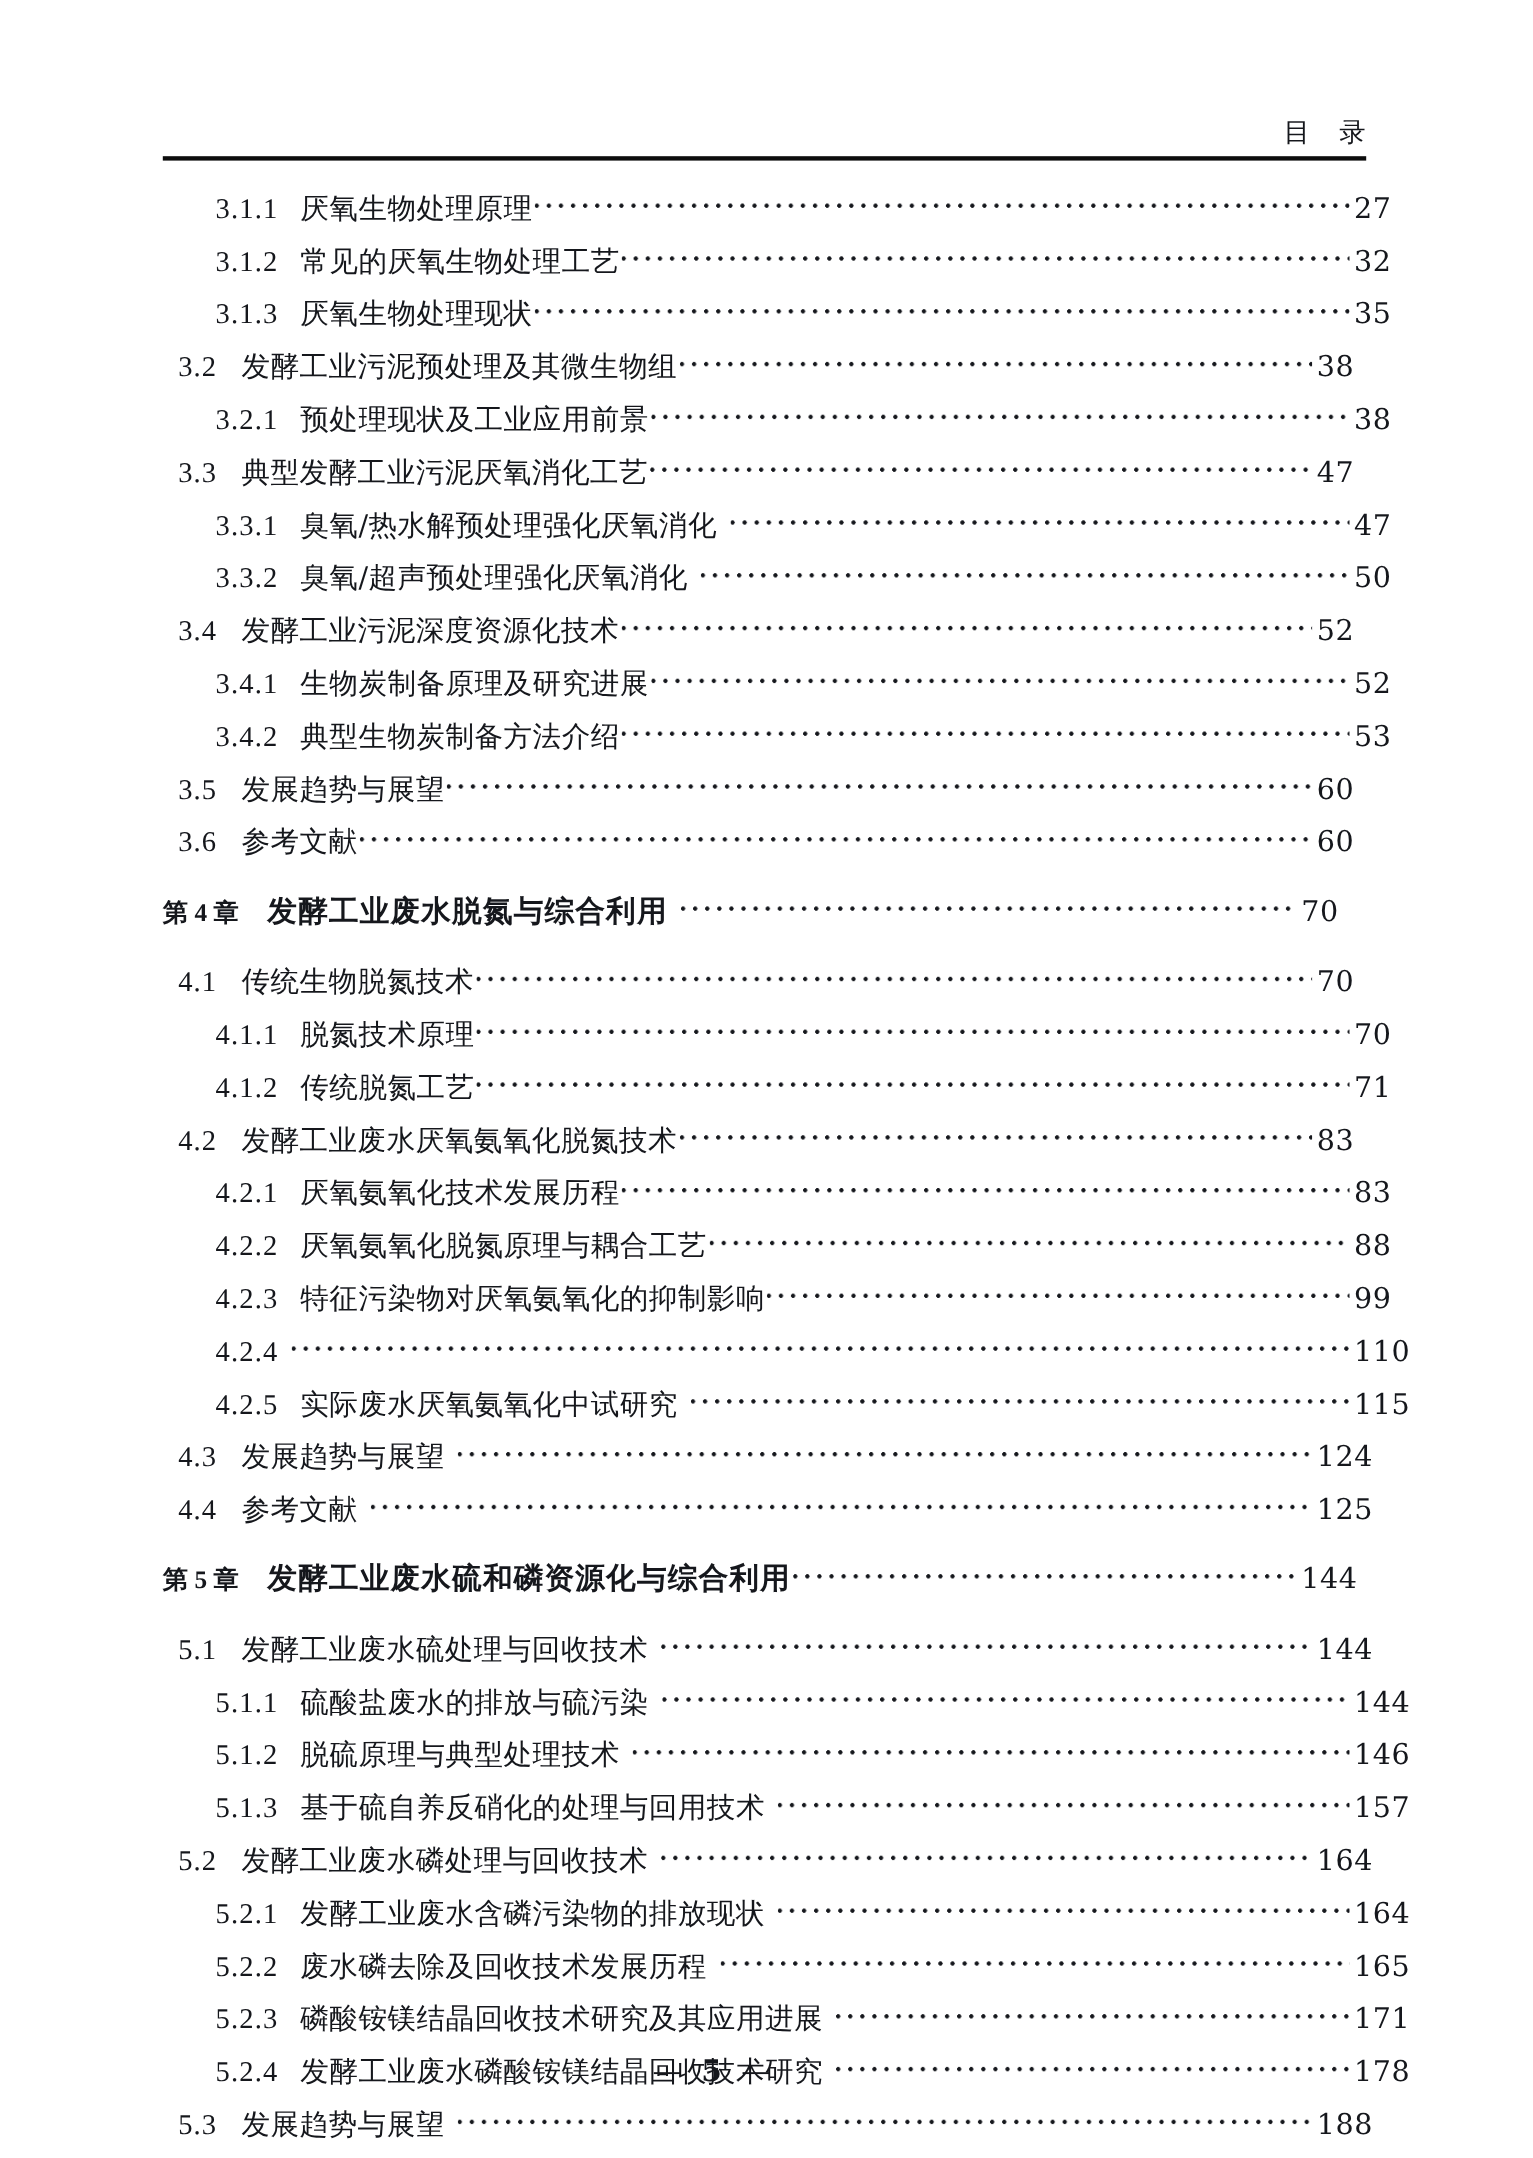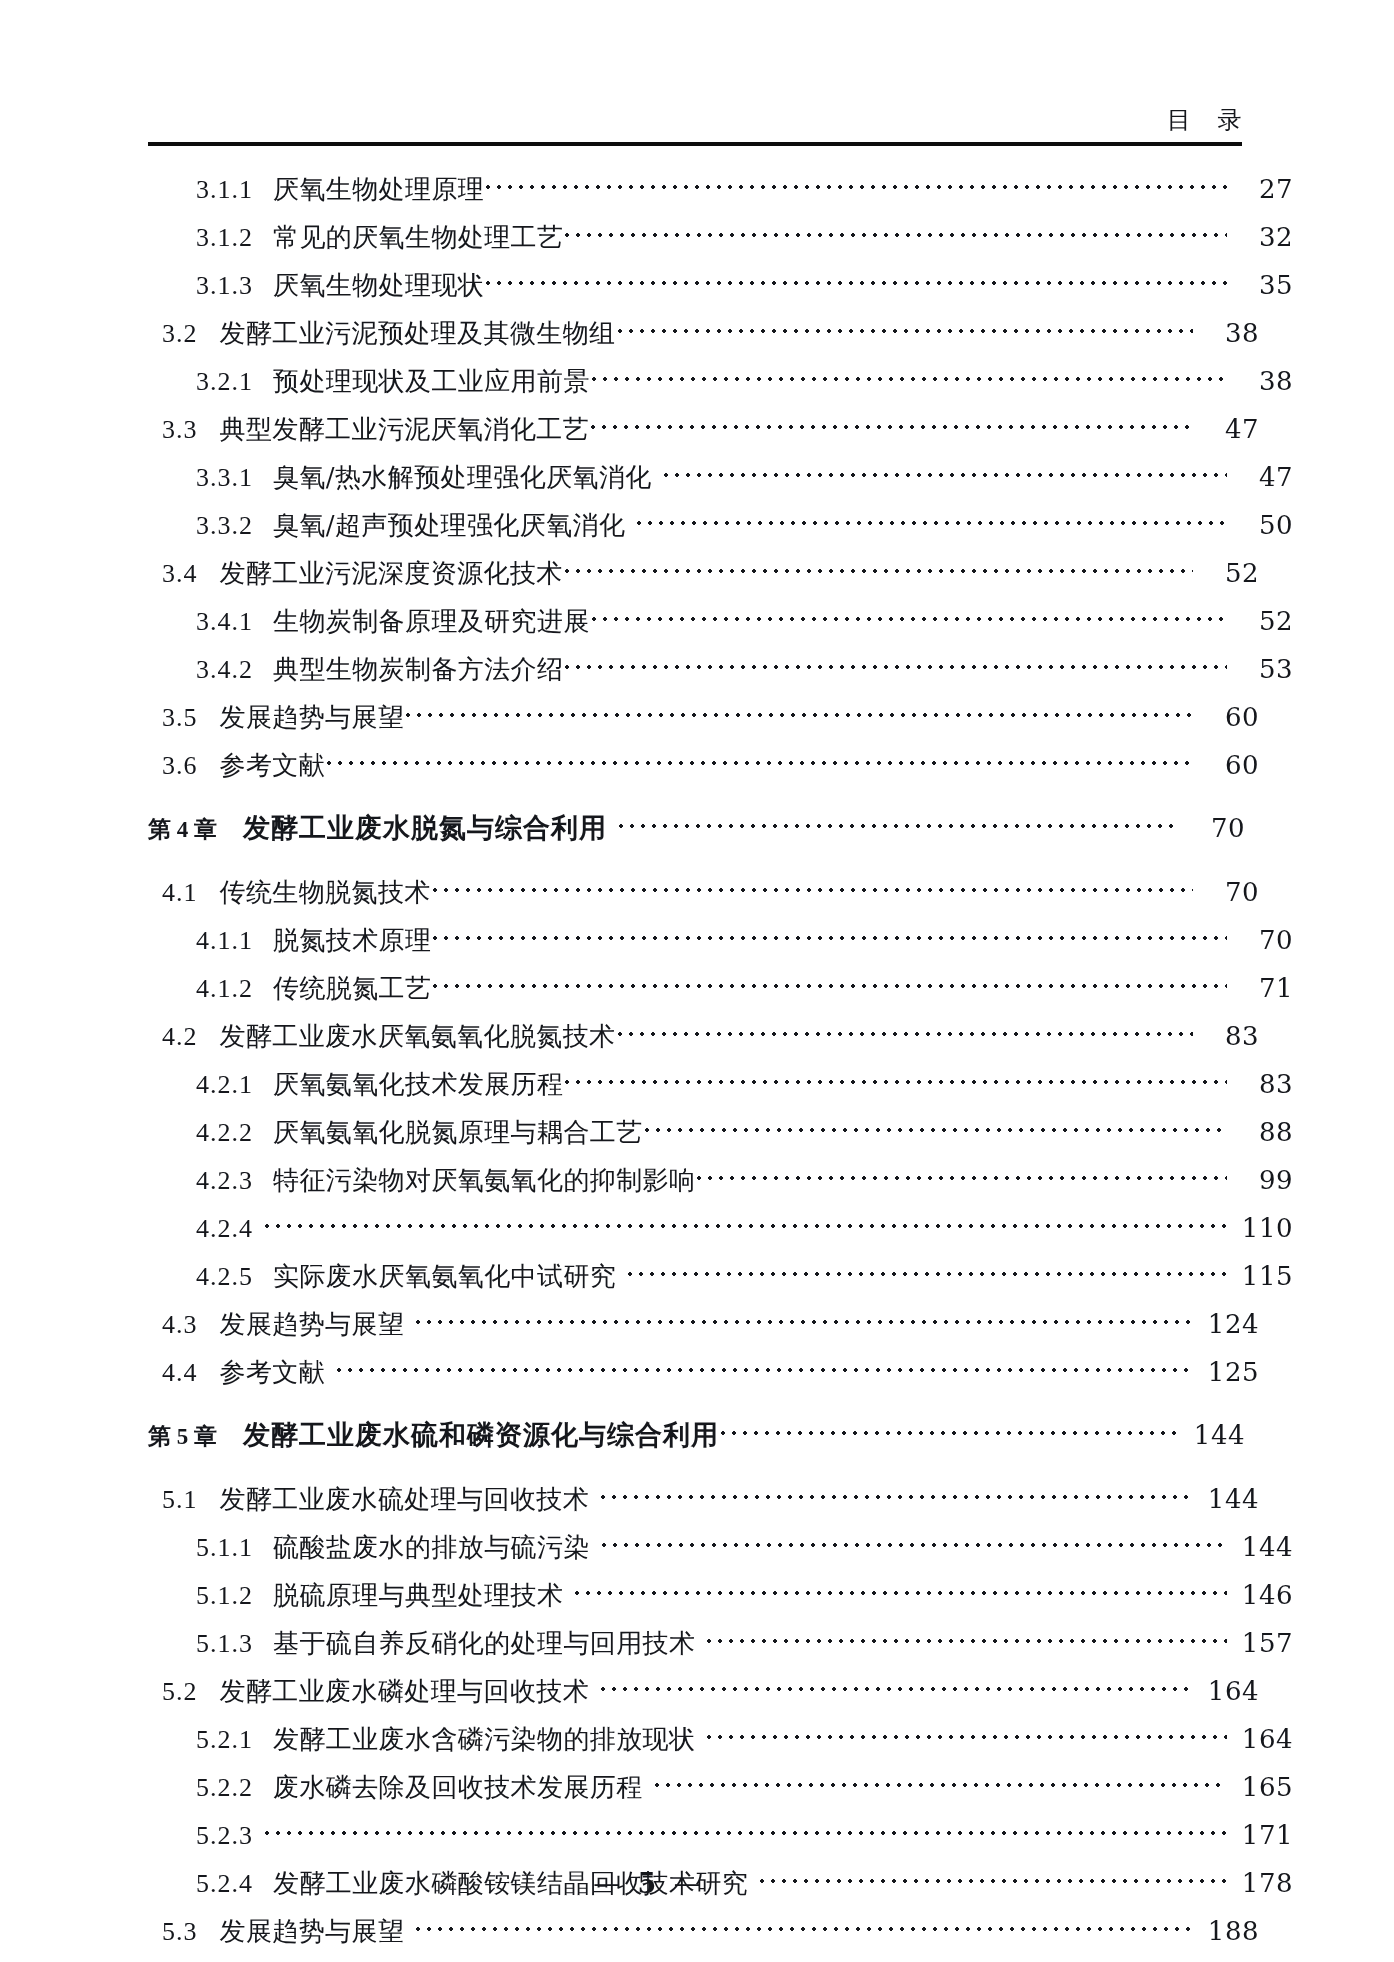--- a/index.html
+++ b/index.html
@@ -118,21 +118,21 @@
     background-image: radial-gradient(circle at 2px 2px, #15171c 1.7px, rgba(0,0,0,0) 2.1px);
     background-size: 11px 4px;
     background-repeat: repeat-x;
   }
   
   .leader.gap-lead { margin-left: 12px; }
 
   .page-cell {
     flex: 0 0 auto;
     width: 62px;
-    text-align: right;
+    text-align: left;
     font-family: "DejaVu Serif", "Liberation Serif", serif;
     letter-spacing: 0.5px;
   }
 
   
   .folio {
     position: absolute;
     left: 0;
     top: 1868px;
     width: 1394px;
@@ -348,20 +348,21 @@
         <span class="page-cell">164</span>
       </div>
       <div class="toc-row lvl-3">
         <span class="num-cell">5.2.2</span>
         <span class="title-cell">废水磷去除及回收技术发展历程</span>
         <span class="leader gap-lead"></span>
         <span class="page-cell">165</span>
       </div>
       <div class="toc-row lvl-3">
         <span class="num-cell">5.2.3</span>
+        <span class="title-cell">磷酸铵镁结晶回收技术研究及其应用进展</span>
         <span class="leader gap-lead"></span>
         <span class="page-cell">171</span>
       </div>
       <div class="toc-row lvl-3">
         <span class="num-cell">5.2.4</span>
         <span class="title-cell">发酵工业废水磷酸铵镁结晶回收技术研究</span>
         <span class="leader gap-lead"></span>
         <span class="page-cell">178</span>
       </div>
       <div class="toc-row lvl-2">

